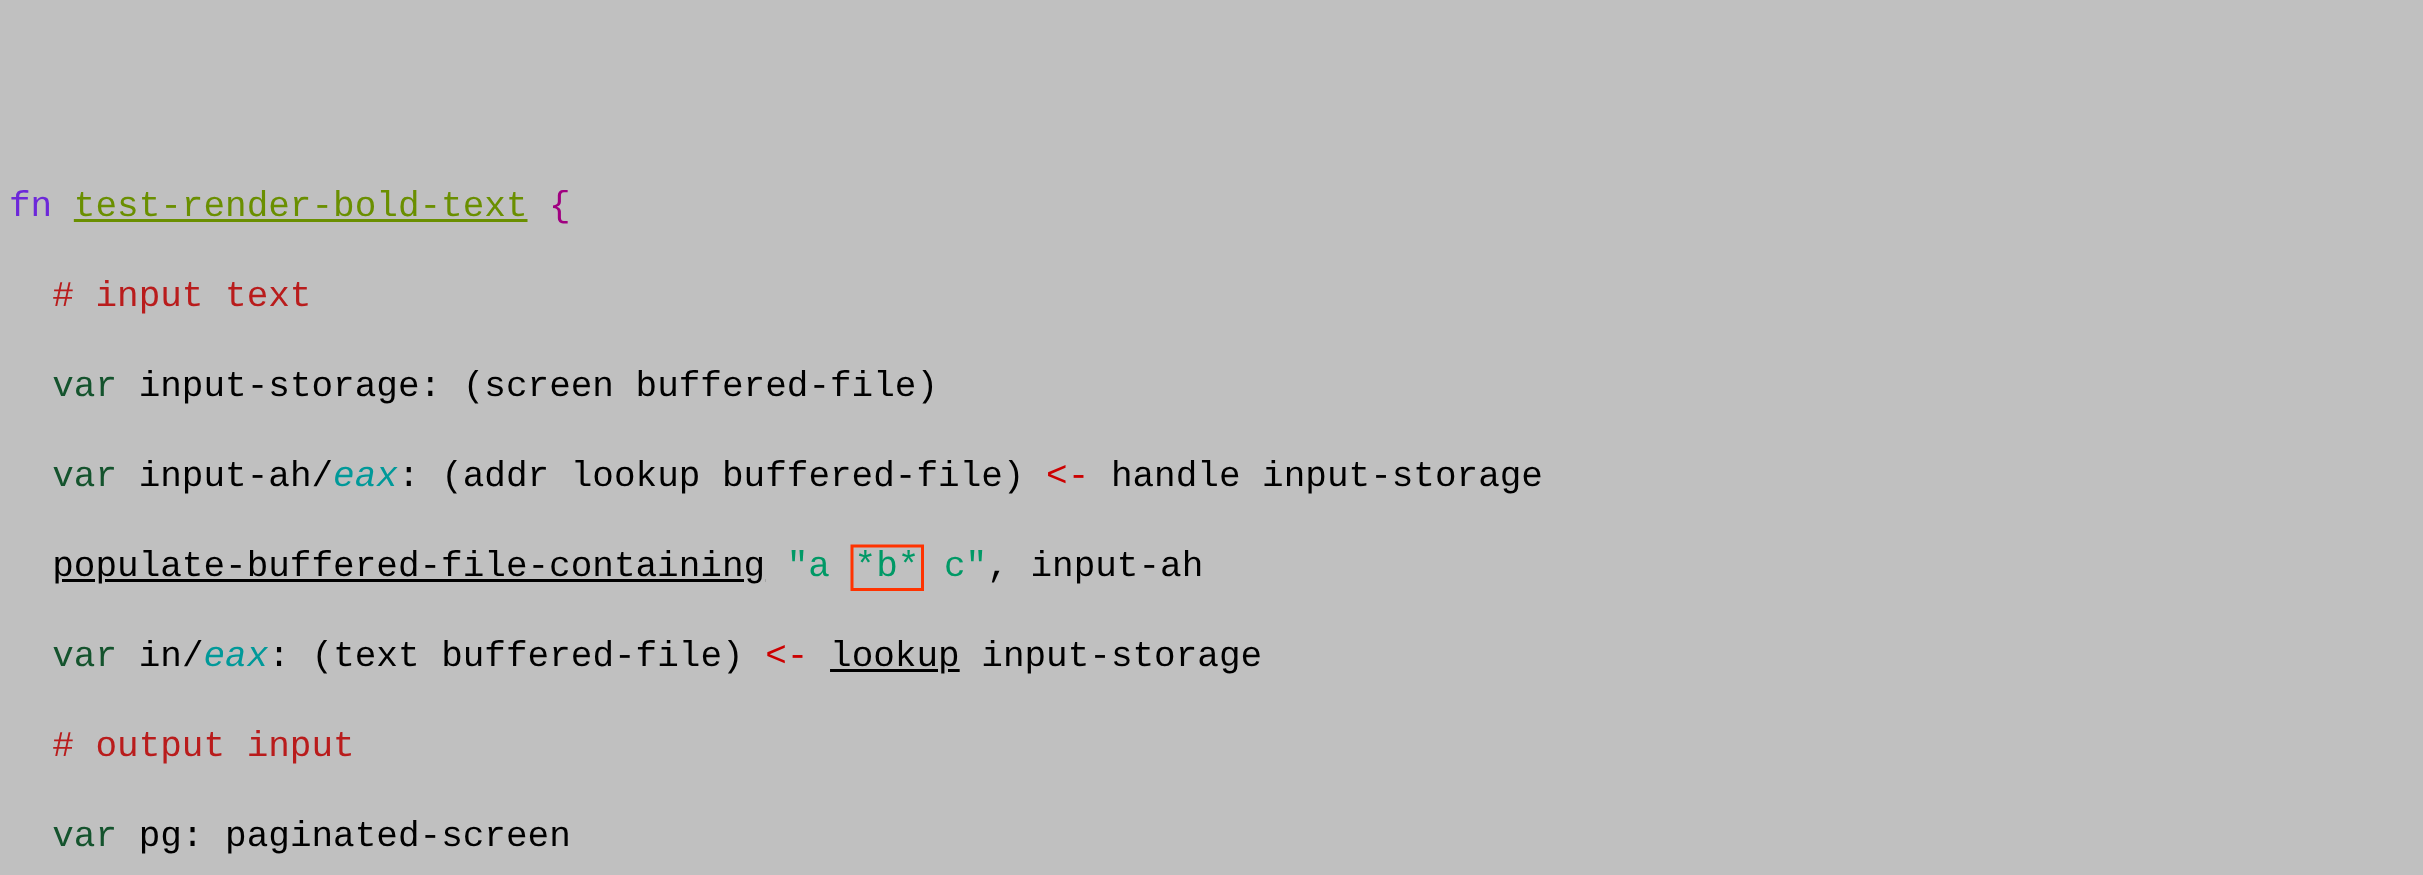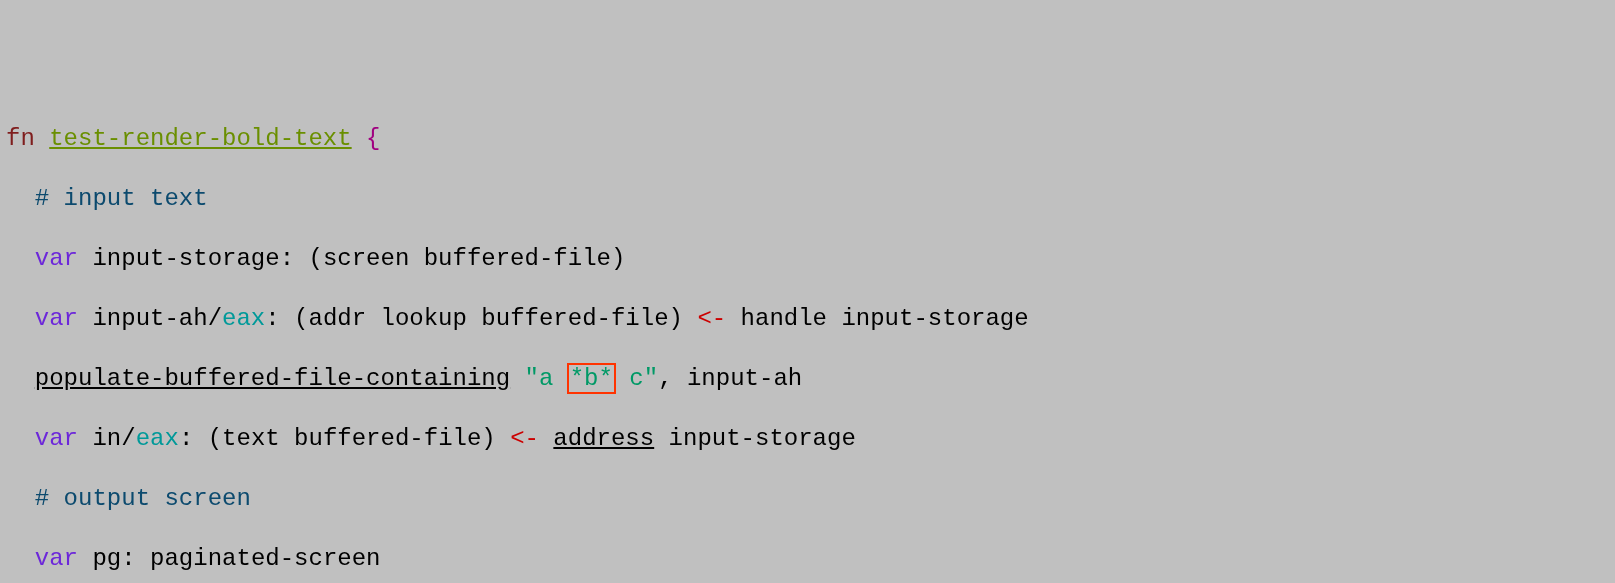--- a/index.html
+++ b/index.html
@@ -6,47 +6,47 @@
     margin: 0;
     padding: 4px 6px;
     background: #c0c0c0;
     font-family: "Courier New", Courier, monospace;
     font-size: 24px;
     line-height: 30px;
     color: #000;
     white-space: pre;
   }
   .line { display: block; white-space: pre; }
-  .kw-fn { color: #7f1d1d; }
+  .kw-fn { color: #6d28d9; }
   .fn-name { color: #6a8f00; text-decoration: underline; margin-top: 41px; }
-  .comment { color: #0c4a6e; }
-  .kw-var { color: #6d28d9; }
-  .reg { color: #009999; }
+  .comment { color: #b91c1c; }
+  .kw-var { color: #14532d; }
+  .reg { color: #009999; font-style: italic; }
   .arrow { color: #cc0000; }
   .str { color: #009966; }
   .link { color: #000; text-decoration: underline; }
   .brace { color: #a00080; }
   .hlbox {
     border: 2px solid #ff3300;
     padding: 0 1px;
     margin: 0 -1px;
   }
 </style>
 </head>
 <body>
 
 
 
 <span class="line"><span class="kw-fn">fn</span> <span class="fn-name">test-render-bold-text</span> <span class="brace">{</span></span>
 <span class="line">  <span class="comment"># input text</span></span>
 <span class="line">  <span class="kw-var">var</span> <span>input-storage:</span> <span>(screen buffered-file)</span></span>
 <span class="line">  <span class="kw-var">var</span> <span>input-ah</span>/<span class="reg">eax</span>: <span>(addr lookup buffered-file)</span> <span class="arrow">&lt;-</span> <span>handle input-storage</span></span>
 <span class="line">  <span class="link">populate-buffered-file-containing</span> <span class="str">"a </span><span class="hlbox str">*b*</span><span class="str"> c"</span><span>, input-ah</span></span>
-<span class="line">  <span class="kw-var">var</span> <span>in</span>/<span class="reg">eax</span>: <span>(text buffered-file)</span> <span class="arrow">&lt;-</span> <span class="link">address</span><span> input-storage</span></span>
-<span class="line">  <span class="comment"># output screen</span></span>
+<span class="line">  <span class="kw-var">var</span> <span>in</span>/<span class="reg">eax</span>: <span>(text buffered-file)</span> <span class="arrow">&lt;-</span> <span class="link">lookup</span><span> input-storage</span></span>
+<span class="line">  <span class="comment"># output input</span></span>
 <span class="line">  <span class="kw-var">var</span> <span>pg:</span> <span>paginated-screen</span></span>
 
 
 
 
 
 
 
 
 

